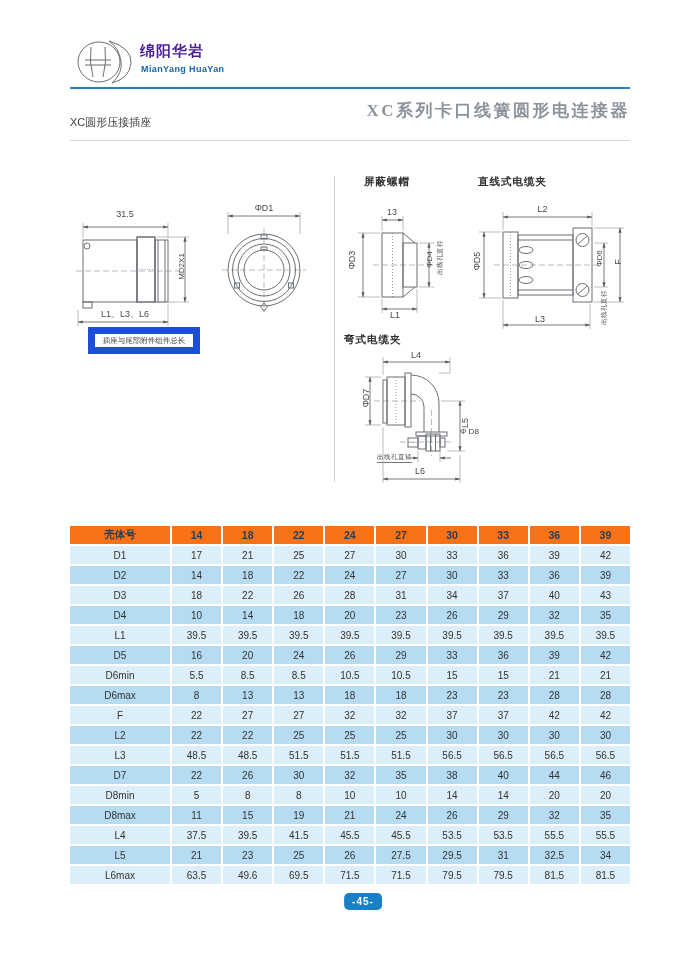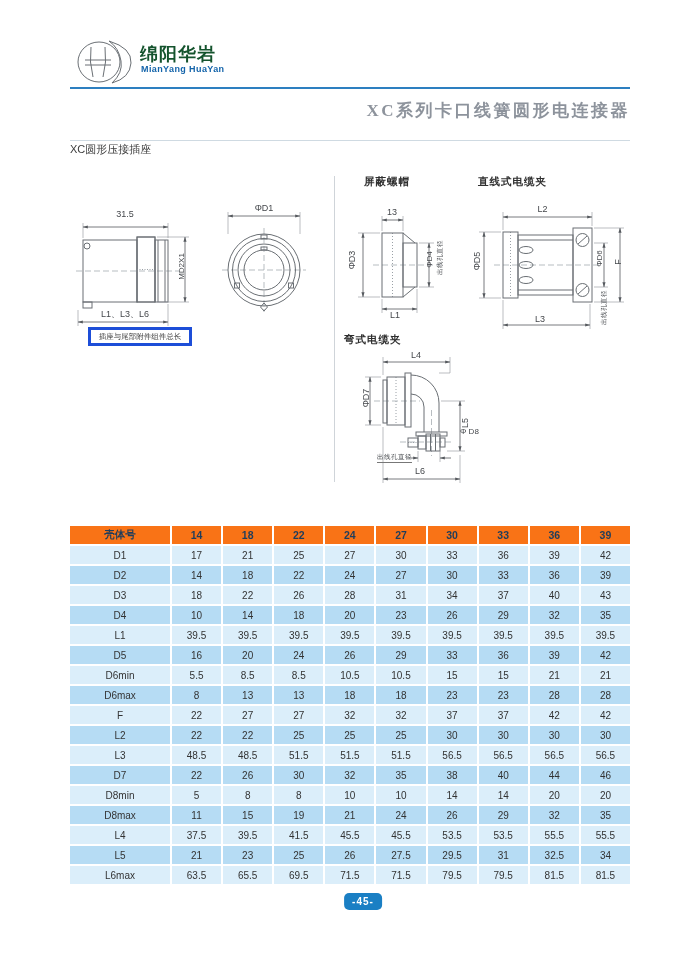--- a/index.html
+++ b/index.html
@@ -1,41 +1,41 @@
 <!DOCTYPE html>
 <html><head>
 <meta charset="utf-8">
 <style>
   html,body{margin:0;padding:0;background:#e8e8e8;}
   #page{position:relative;width:700px;height:956px;background:#ffffff;overflow:hidden;
         font-family:"Liberation Sans","DejaVu Sans",sans-serif;}
   
-  .logo-cn{position:absolute;left:140px;top:42px;font-size:18px;font-weight:bold;color:#14532d;letter-spacing:1px;}
+  .logo-cn{position:absolute;left:140px;top:42px;font-size:15px;font-weight:bold;color:#4c1d95;letter-spacing:1px;}
   .logo-en{position:absolute;left:141px;top:64px;font-size:9px;font-weight:bold;color:#1464aa;letter-spacing:.4px;}
   .doc-title{position:absolute;right:70px;top:54px;font-family:"Liberation Serif","DejaVu Serif",serif;
              font-size:17px;font-weight:bold;color:#8d939c;letter-spacing:2.5px;margin-top:45px;}
   .header-rule{position:absolute;left:70px;top:87px;width:560px;height:2px;background:#2d7fc0;}
-  .section-title{position:absolute;left:70px;top:115px;font-size:11px;color:#3d3d3d;margin-top:27px;}
+  .section-title{position:absolute;left:70px;top:115px;font-size:11px;color:#3d3d3d;}
   .section-rule{position:absolute;left:70px;top:140px;width:560px;height:1px;background:#cfdae2;}
   .vdivider{position:absolute;left:334px;top:176px;width:1px;height:306px;background:#cfd4d9;}
   
   svg.draw{position:absolute;}
   svg.draw path,svg.draw rect,svg.draw circle,svg.draw ellipse,svg.draw line,svg.draw polyline{
       fill:none;stroke:#6a6f74;stroke-width:1;}
   svg.draw .diml{stroke:#55595e;stroke-width:.8;}
   svg.draw .ext{stroke:#8d9298;stroke-width:.6;}
   svg.draw .cl{stroke:#9aa0a6;stroke-width:.7;stroke-dasharray:6 3;}
   svg.draw .hatch{stroke:#9aa0a6;}
   svg.draw .fillarrow{fill:#55595e;stroke:none;}
   .dim{position:absolute;font-size:9px;color:#45484c;text-align:center;}
   .dim.rot{transform:rotate(-90deg);}
   .dim.small{font-size:8px;}
   .dim.tiny{font-size:6.5px;letter-spacing:.5px;}
   .draw-title{position:absolute;font-size:10.5px;font-weight:600;color:#2f2f2f;letter-spacing:1px;}
-  .note-box{position:absolute;left:88px;top:327px;width:98px;height:13px;border:3px solid #1d4ed8;
+  .note-box{position:absolute;left:88px;top:327px;width:98px;height:13px;border:7px solid #1d4ed8;
             font-size:7.5px;line-height:13px;text-align:center;color:#3d3d3d;}
   
   table.dims{position:absolute;left:68px;top:524px;width:564px;border-collapse:separate;border-spacing:2px;
              table-layout:fixed;}
   table.dims th,table.dims td{height:18px;padding:0;text-align:center;vertical-align:middle;
              font-size:10px;font-weight:normal;color:#333;}
   table.dims col.c0{width:100px;}
   table.dims thead th{background:#f97316;color:#1e3d5c;font-weight:bold;font-size:10.5px;}
   table.dims tbody tr:nth-child(odd) th,table.dims tbody tr:nth-child(odd) td{background:#dbeefa;}
   table.dims tbody tr:nth-child(even) th,table.dims tbody tr:nth-child(even) td{background:#b6dcf4;}
@@ -462,21 +462,21 @@
           <td>26</td>
           <td>27.5</td>
           <td>29.5</td>
           <td>31</td>
           <td>32.5</td>
           <td>34</td>
         </tr>
         <tr>
           <th>L6max</th>
           <td>63.5</td>
-          <td>65.5</td>
+          <td>49.6</td>
           <td>69.5</td>
           <td>71.5</td>
           <td>71.5</td>
           <td>79.5</td>
           <td>79.5</td>
           <td>81.5</td>
           <td>81.5</td>
         </tr>
       </tbody>
   </table>

